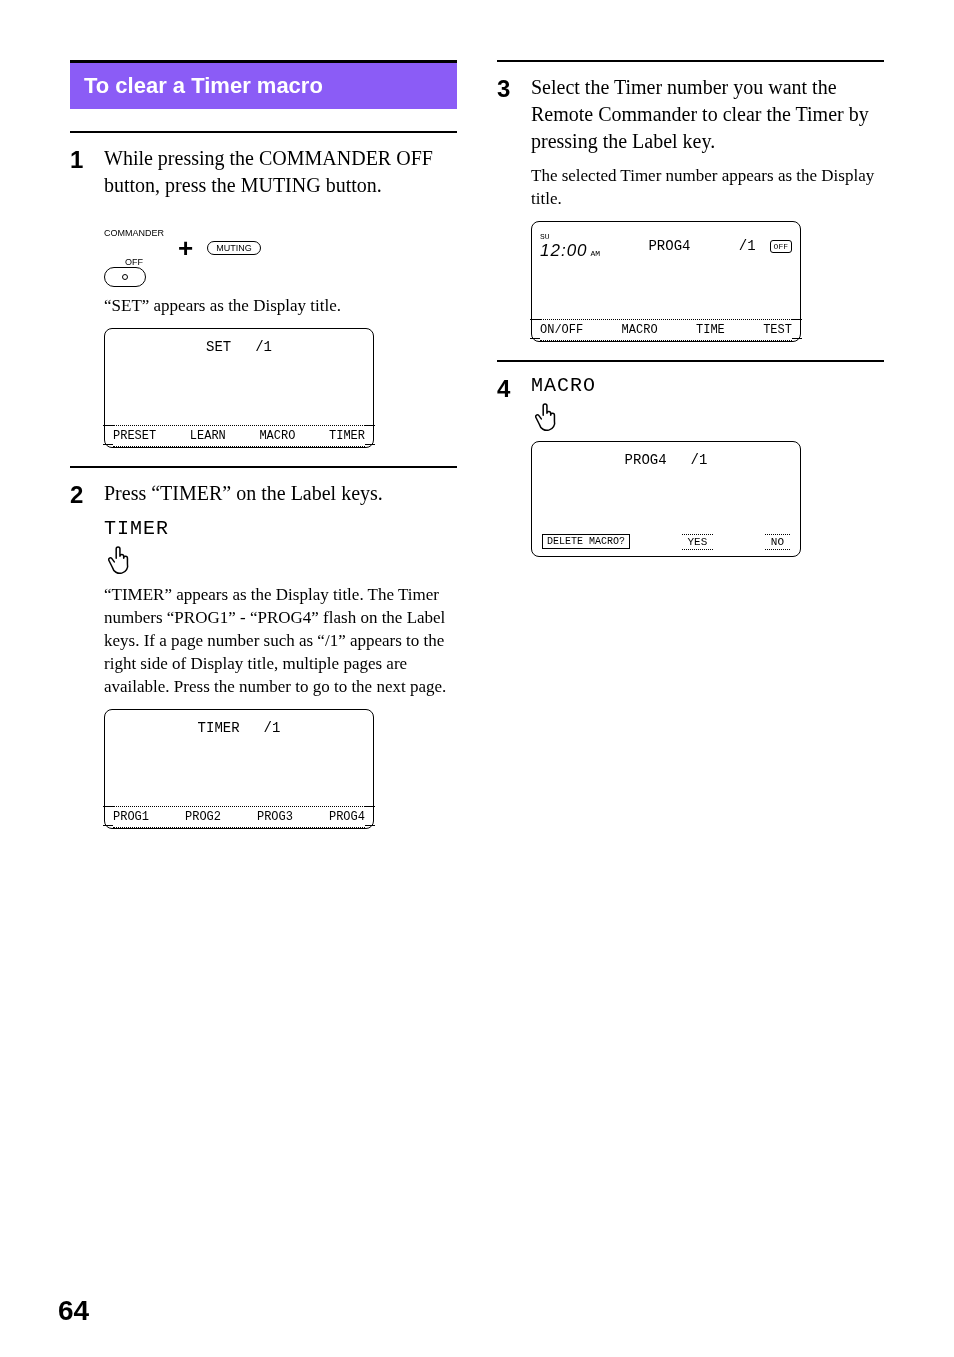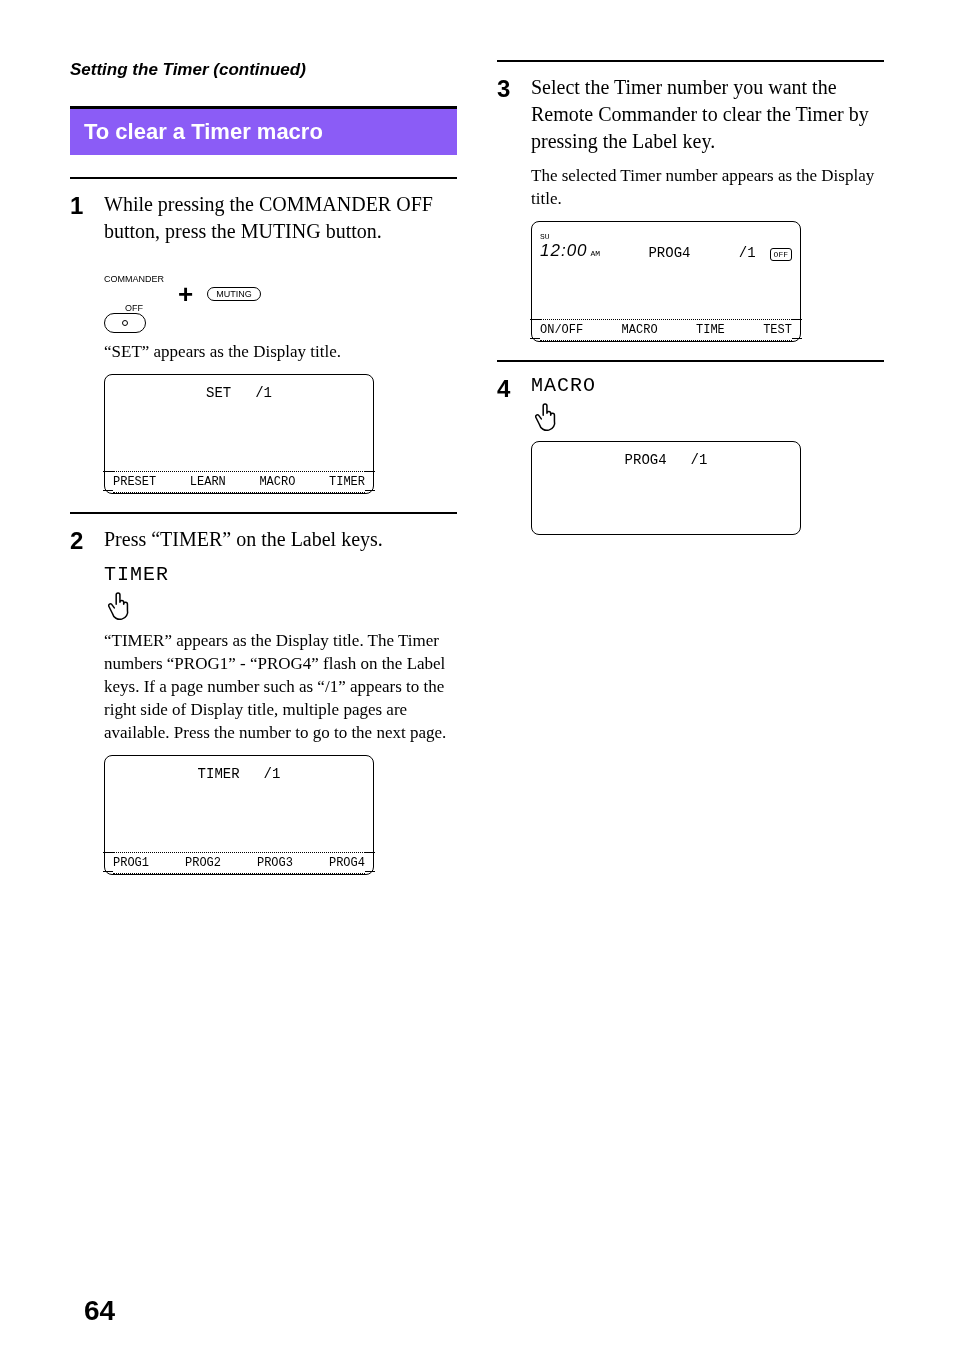--- a/index.html
+++ b/index.html
@@ -50,36 +50,35 @@
   .plus { font-family: Arial, Helvetica, sans-serif; font-weight: 900; font-size: 26px; }
   .muting-btn {
     border: 1.5px solid #000; border-radius: 10px; padding: 1px 8px;
     font-family: Arial, Helvetica, sans-serif; font-size: 9px;
   }
   .lcd-word { font-family: "Courier New", monospace; font-size: 20px; letter-spacing: 1px; }
   .hand {
     width: 30px; height: 32px; margin-top: 4px;
   }
   .hand svg { width: 100%; height: 100%; }
-  .page-num { position: absolute; bottom: 30px; left: 84px; font-family: Arial, Helvetica, sans-serif; font-weight: 900; font-size: 28px; }
-  .clock-row { display: flex; align-items: flex-end; gap: 10px; font-size: 14px; }
+  .page-num { position: absolute; bottom: 30px; left: 58px; font-family: Arial, Helvetica, sans-serif; font-weight: 900; font-size: 28px; }
+  .clock-row { display: flex; align-items: center; gap: 10px; font-size: 14px; }
   .clock-digits { font-family: Liberation Sans, sans-serif; font-size: 17px; letter-spacing: 1px; font-style: italic; }
   .tiny { font-size: 8px; }
   .off-box { border: 1px solid #000; border-radius: 3px; padding: 1px 3px; font-size: 8px; margin-left: 4px; }
   .yes-no { display: inline-block; border-top: 1px dotted #000; border-bottom: 1px dotted #000; padding: 1px 6px; }
   .dm-row { display: flex; align-items: center; justify-content: space-between; font-size: 11px; padding: 0 2px 6px 2px; }
 </style>
 </head>
 <body>
 
 <div class="columns">
 
   <div class="col">
 
-    <div class="running-head">Setting the Timer (continued)</div>
 
     <div class="section-head">To clear a Timer macro</div>
 
     <hr class="rule">
 
     <div class="step">
       <div class="step-num">1</div>
       <div class="step-body">
         <div class="step-main">While pressing the COMMANDER OFF button, press the MUTING button.</div>
 
@@ -200,20 +199,25 @@
             </svg>
         </div>
 
 
         <div class="display">
           <div class="titlebar">
             <span class="t">PROG4</span>
             <span class="t">/1</span>
           </div>
           <div class="body-space" style="height:66px"></div>
+          <div class="dm-row">
+            <span style="border:1px solid #000; padding:1px 4px; font-size:10px;">DELETE MACRO?</span>
+            <span class="yes-no">YES</span>
+            <span class="yes-no">NO</span>
+          </div>
         </div>
       </div>
     </div>
 
   </div>
 </div>
 
 <div class="page-num">64</div>
 
 </body></html>

